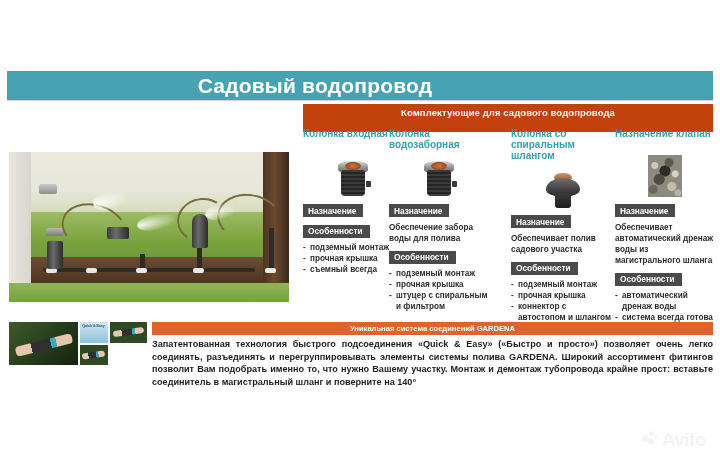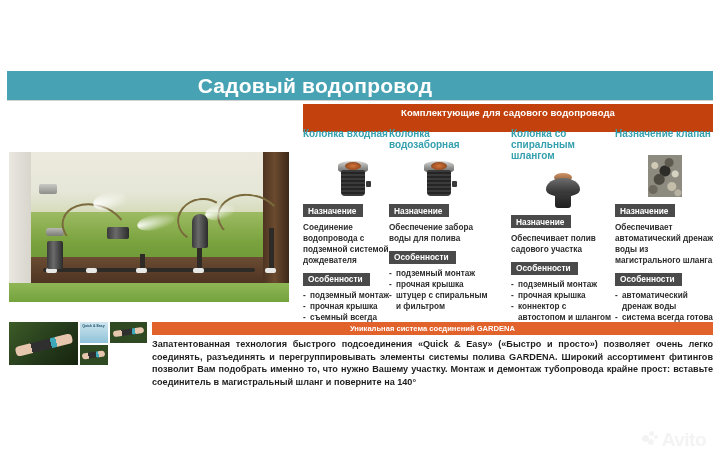--- a/index.html
+++ b/index.html
@@ -453,21 +453,20 @@
     <div class="col-title">Колонка входная</div>
     <div class="col-image">
       <div class="prod prod-a">
         <div class="rim"></div>
           <div class="hole"></div>
           <div class="body"></div>
           <div class="nub"></div>
       </div>
     </div>
     <div class="badge">Назначение</div>
-    <div class="body-text">Соединение водопровода с подземной системой дождевателя</div>
     <div class="badge">Особенности</div>
     <ul class="feature-list">
       <li>подземный монтаж</li>
       <li>прочная крышка</li>
       <li>съемный всегда</li>
     </ul>
   </div>
 
   <div class="col col-1">
     <div class="col-title">Колонка водозаборная</div>

